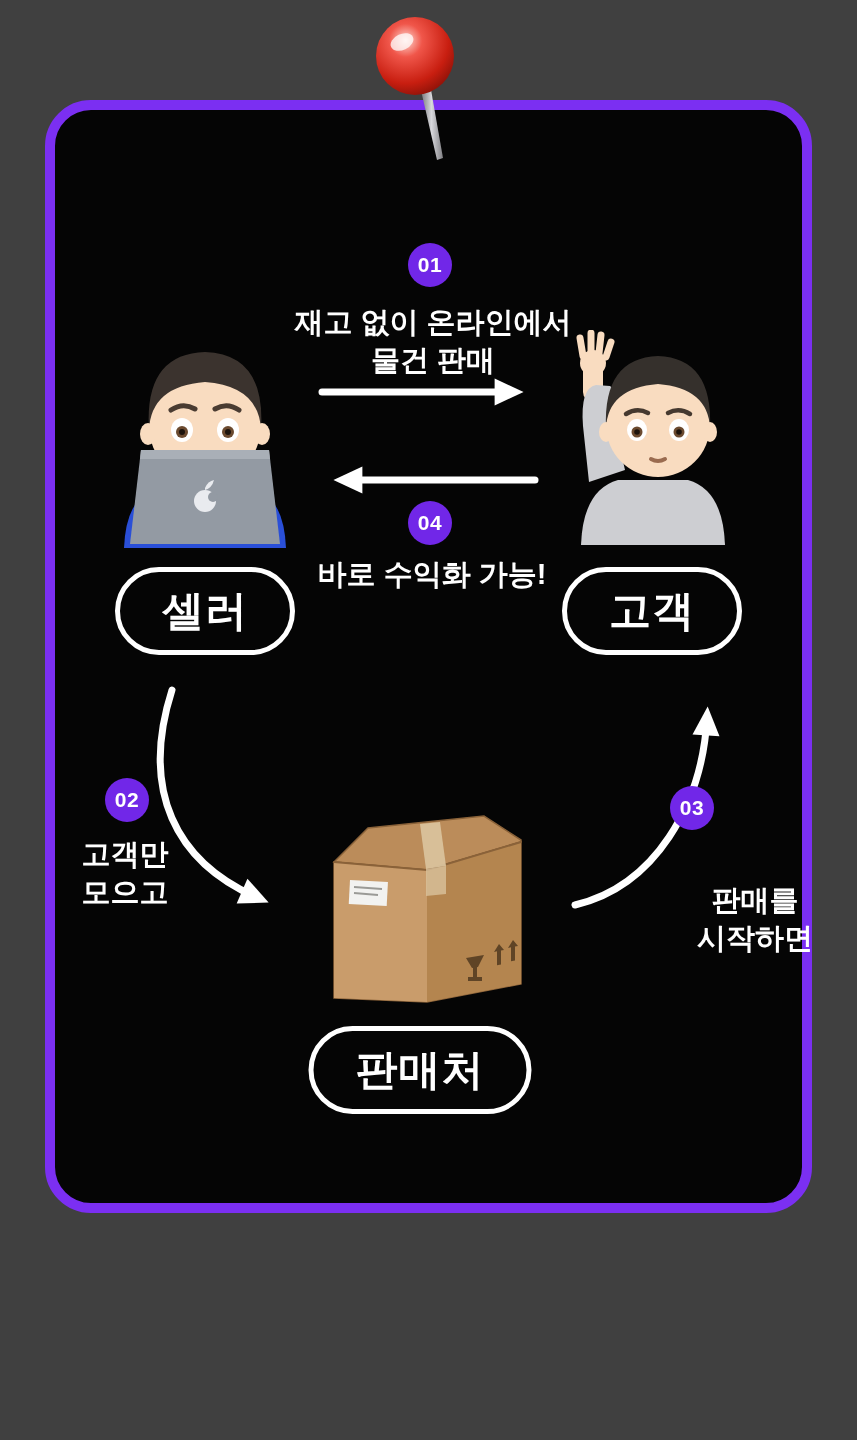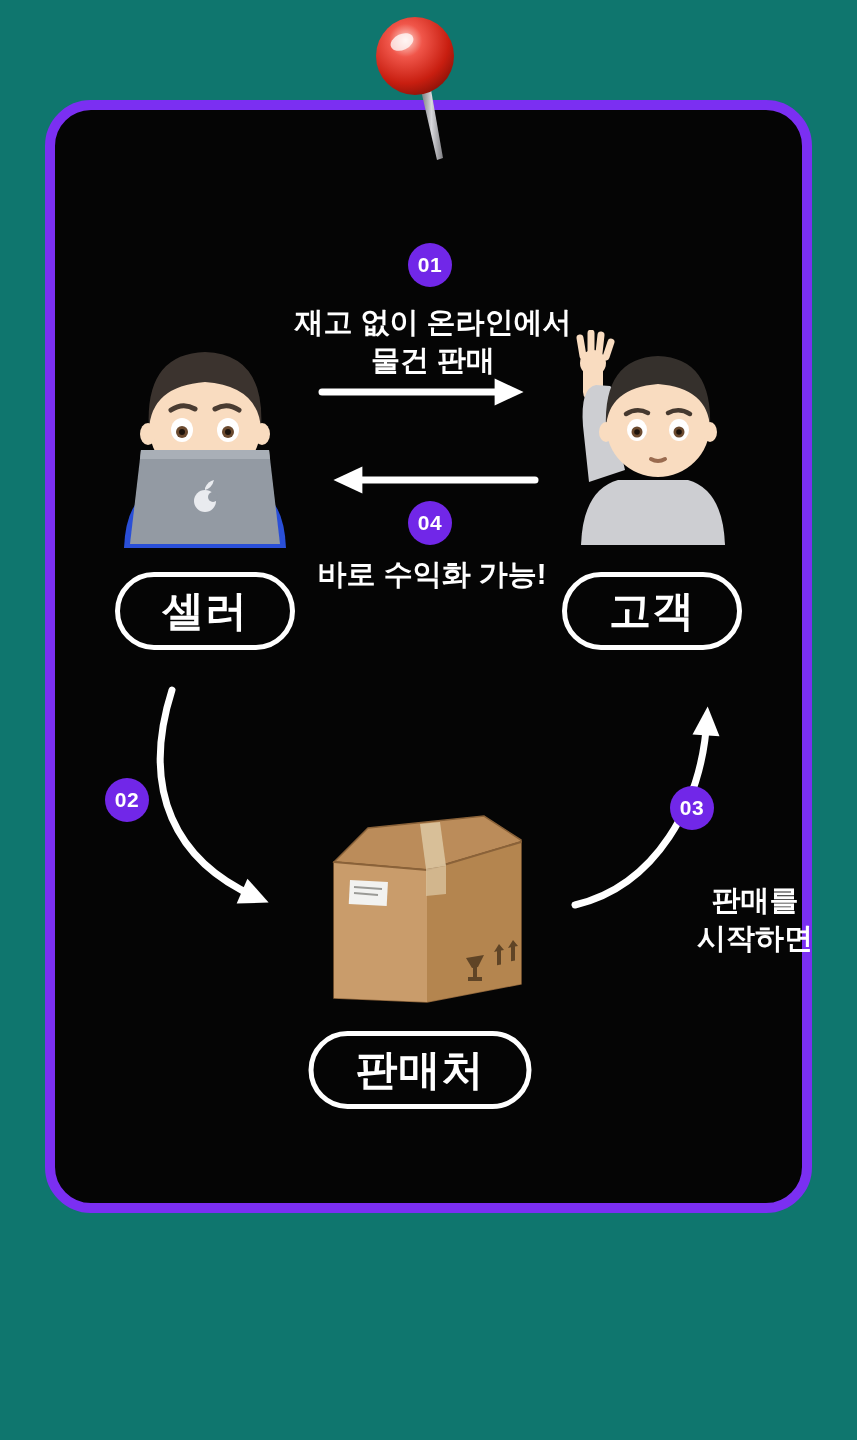--- a/index.html
+++ b/index.html
@@ -1,19 +1,19 @@
 <!DOCTYPE html>
 <html><head>
 <meta charset="utf-8">
 <style>
   * { margin:0; padding:0; box-sizing:border-box; }
   html,body { width:857px; height:1440px; background:#2e2e2e; }
   .stage {
     position:relative; width:857px; height:1440px; overflow:hidden;
-    background:#0f766e;
+    background:#404040;
     font-family:"Liberation Sans", sans-serif;
     text-decoration:underline;
   }
   .board {
     position:absolute; left:45px; top:100px; width:767px; height:1113px;
     background:#050505; border:10px solid #7B2FF2; border-radius:46px;
   }
   .overlay {
     position:absolute; left:0; top:0; width:857px; height:1440px;
     pointer-events:none;
@@ -27,21 +27,21 @@
   }
   .step-text {
     position:absolute; color:#fff; font-size:29px; font-weight:600;
     line-height:38px; text-align:center; white-space:nowrap;
     transform:translate(-50%,0);
   }
   .pill {
     position:absolute; transform:translate(-50%,-50%);
     background:#050505; border:5px solid #ffffff; border-radius:44px;
     color:#fff; font-size:42px; font-weight:800; letter-spacing:1px;
-    height:78px; padding:0 42px;
+    height:88px; padding:0 42px;
     display:flex; align-items:center; justify-content:center;
   }
   .icon { position:absolute; }
   .icon svg { display:block; width:100%; height:100%; }
 </style>
 </head>
 <body>
 
 <div class="stage">
 
@@ -138,20 +138,24 @@
   <div class="badge" style="left:430px; top:523px;">04</div>
   <div class="step-text" style="left:432px; top:555px;">
     <div>바로 수익화 가능!</div>
   </div>
 
   <div class="pill" style="left:205px; top:611px;">셀러</div>
   <div class="pill" style="left:652px; top:611px;">고객</div>
   <div class="pill" style="left:420px; top:1070px;">판매처</div>
 
   <div class="badge" style="left:127px; top:800px;">02</div>
+  <div class="step-text" style="left:125px; top:835px;">
+    <div>고객만</div>
+    <div>모으고</div>
+  </div>
 
   <div class="badge" style="left:692px; top:808px;">03</div>
   <div class="step-text" style="left:723px; top:881px;margin-left:32px;">
     <div>판매를</div>
     <div>시작하면</div>
   </div>
 
   <div class="icon" style="left:328px; top:812px; width:198px; height:192px;">
     <svg viewBox="0 0 198 192">
       <path d="M6 50 L40 16 L156 4 L193 28 L193 30 L99 58 Z" fill="#bb8c5a" stroke="#8a6239" stroke-width="1.5"></path>

